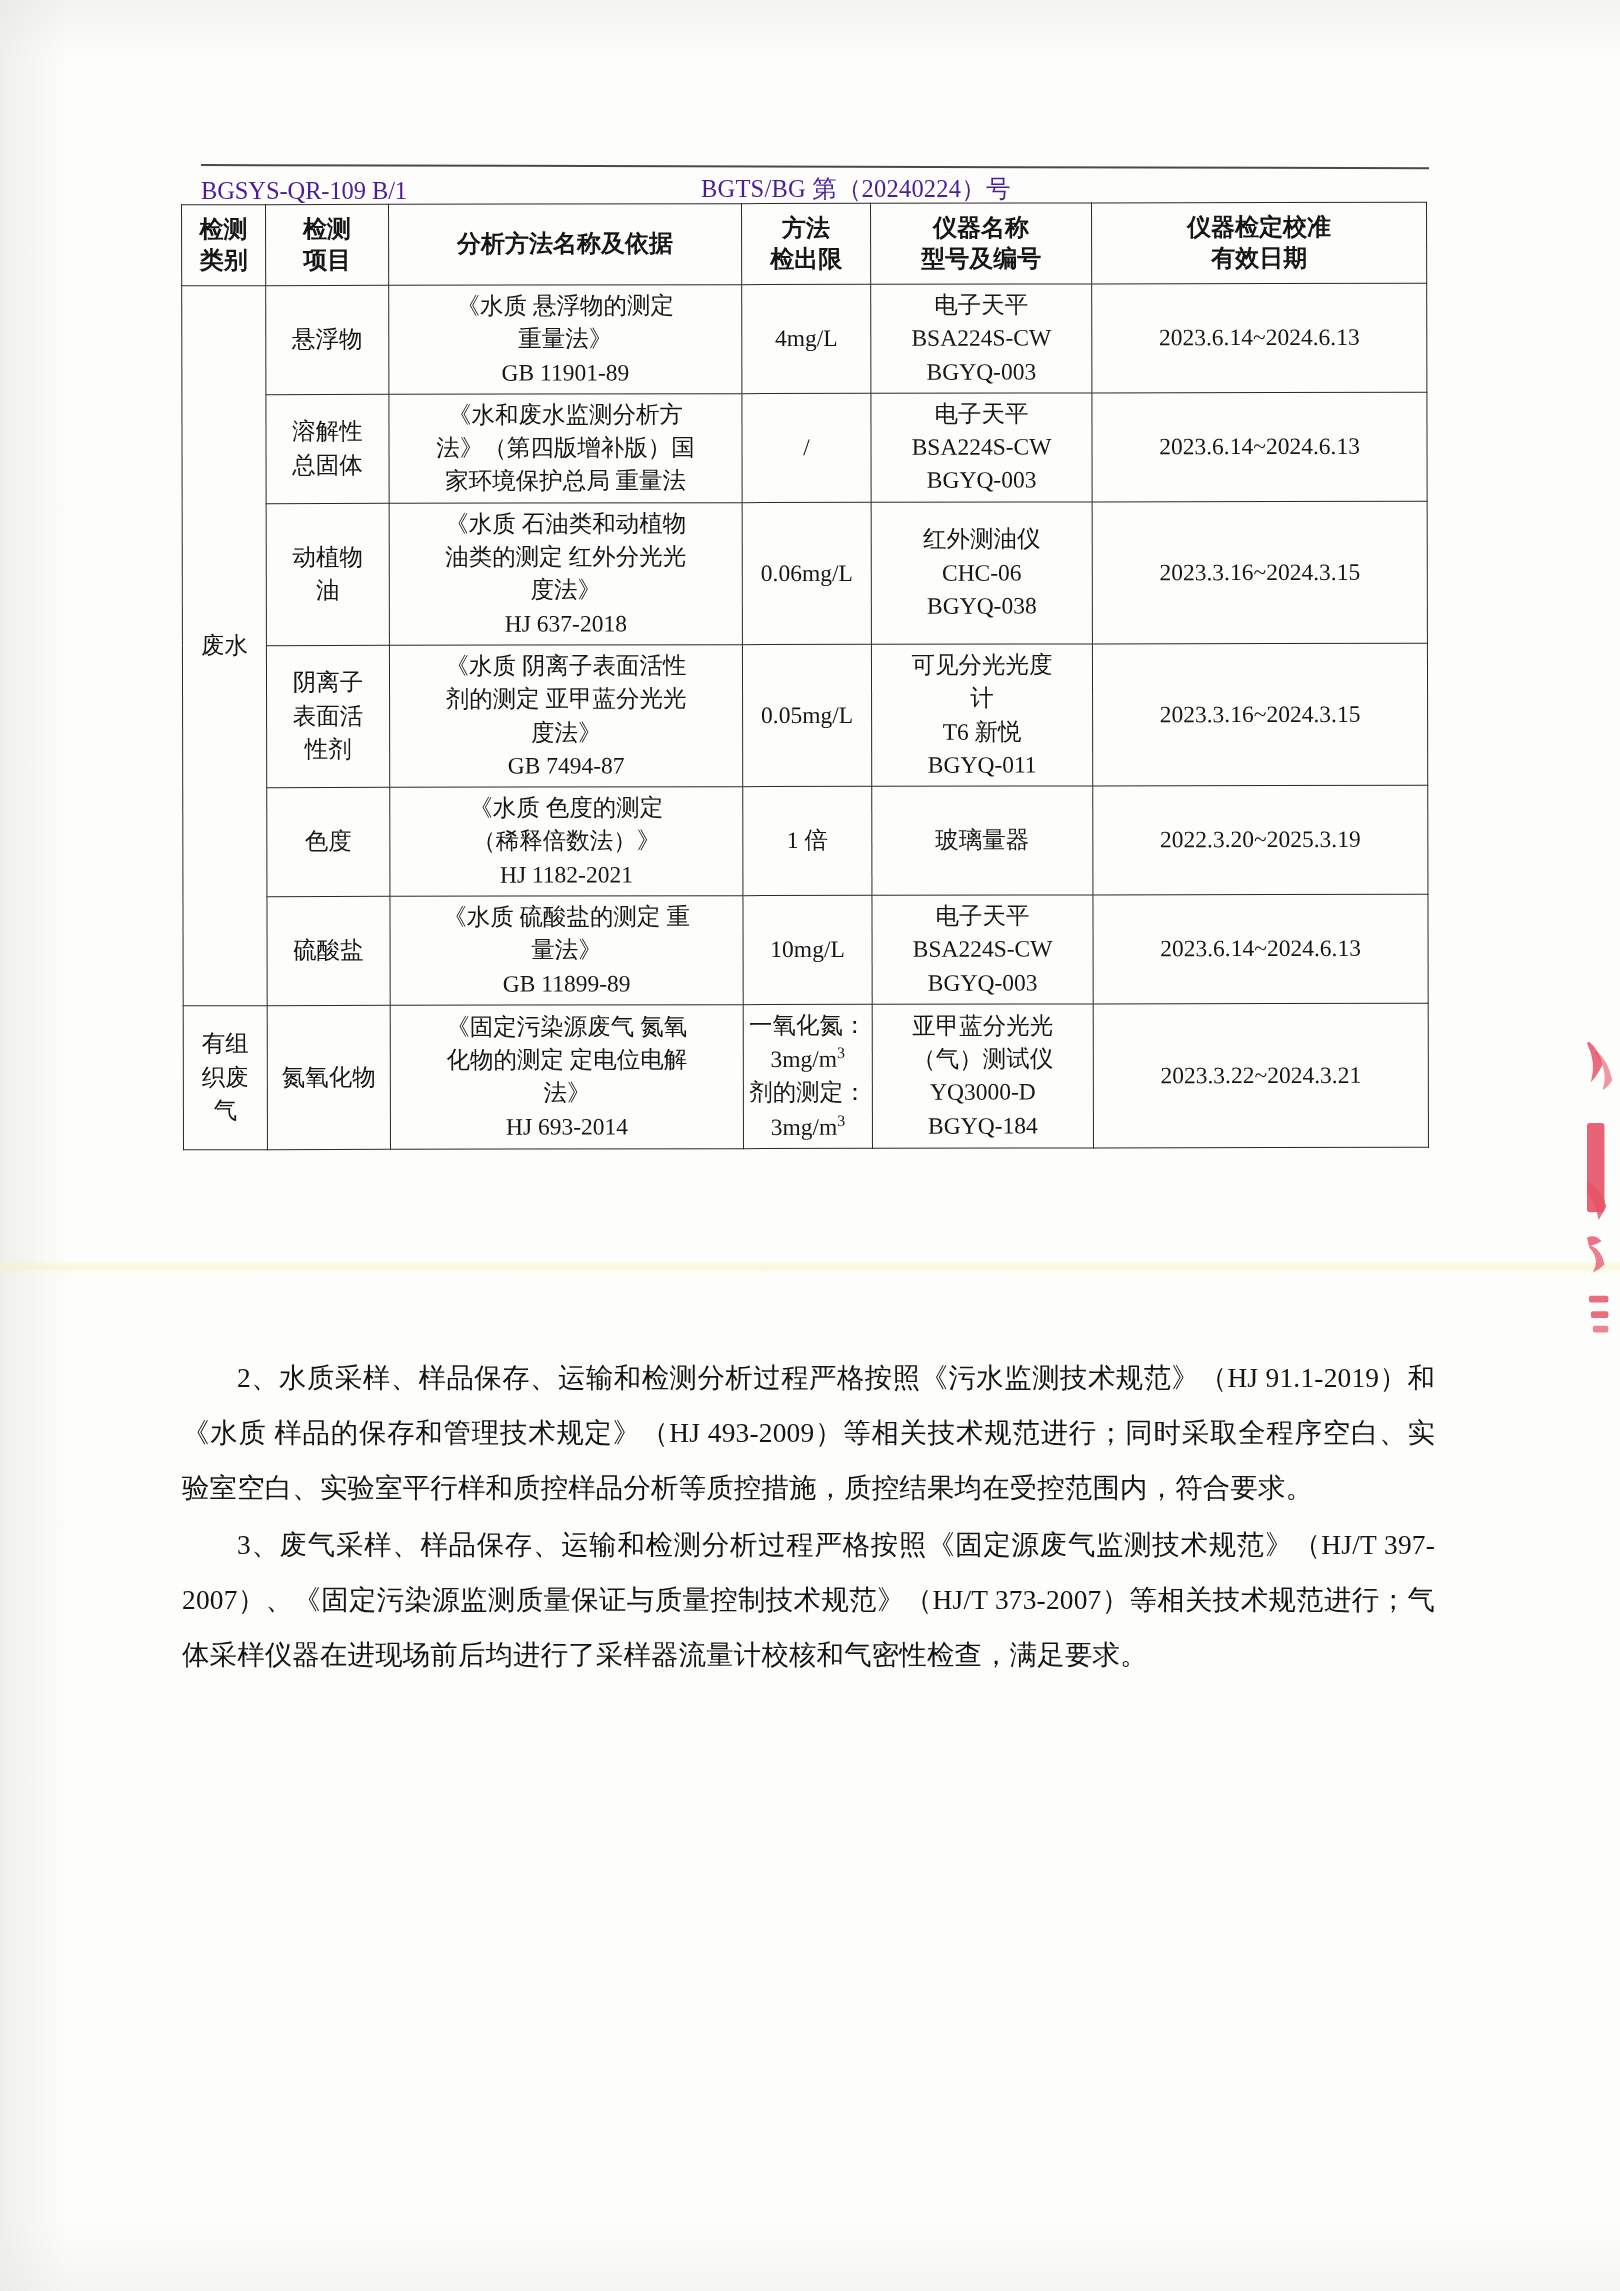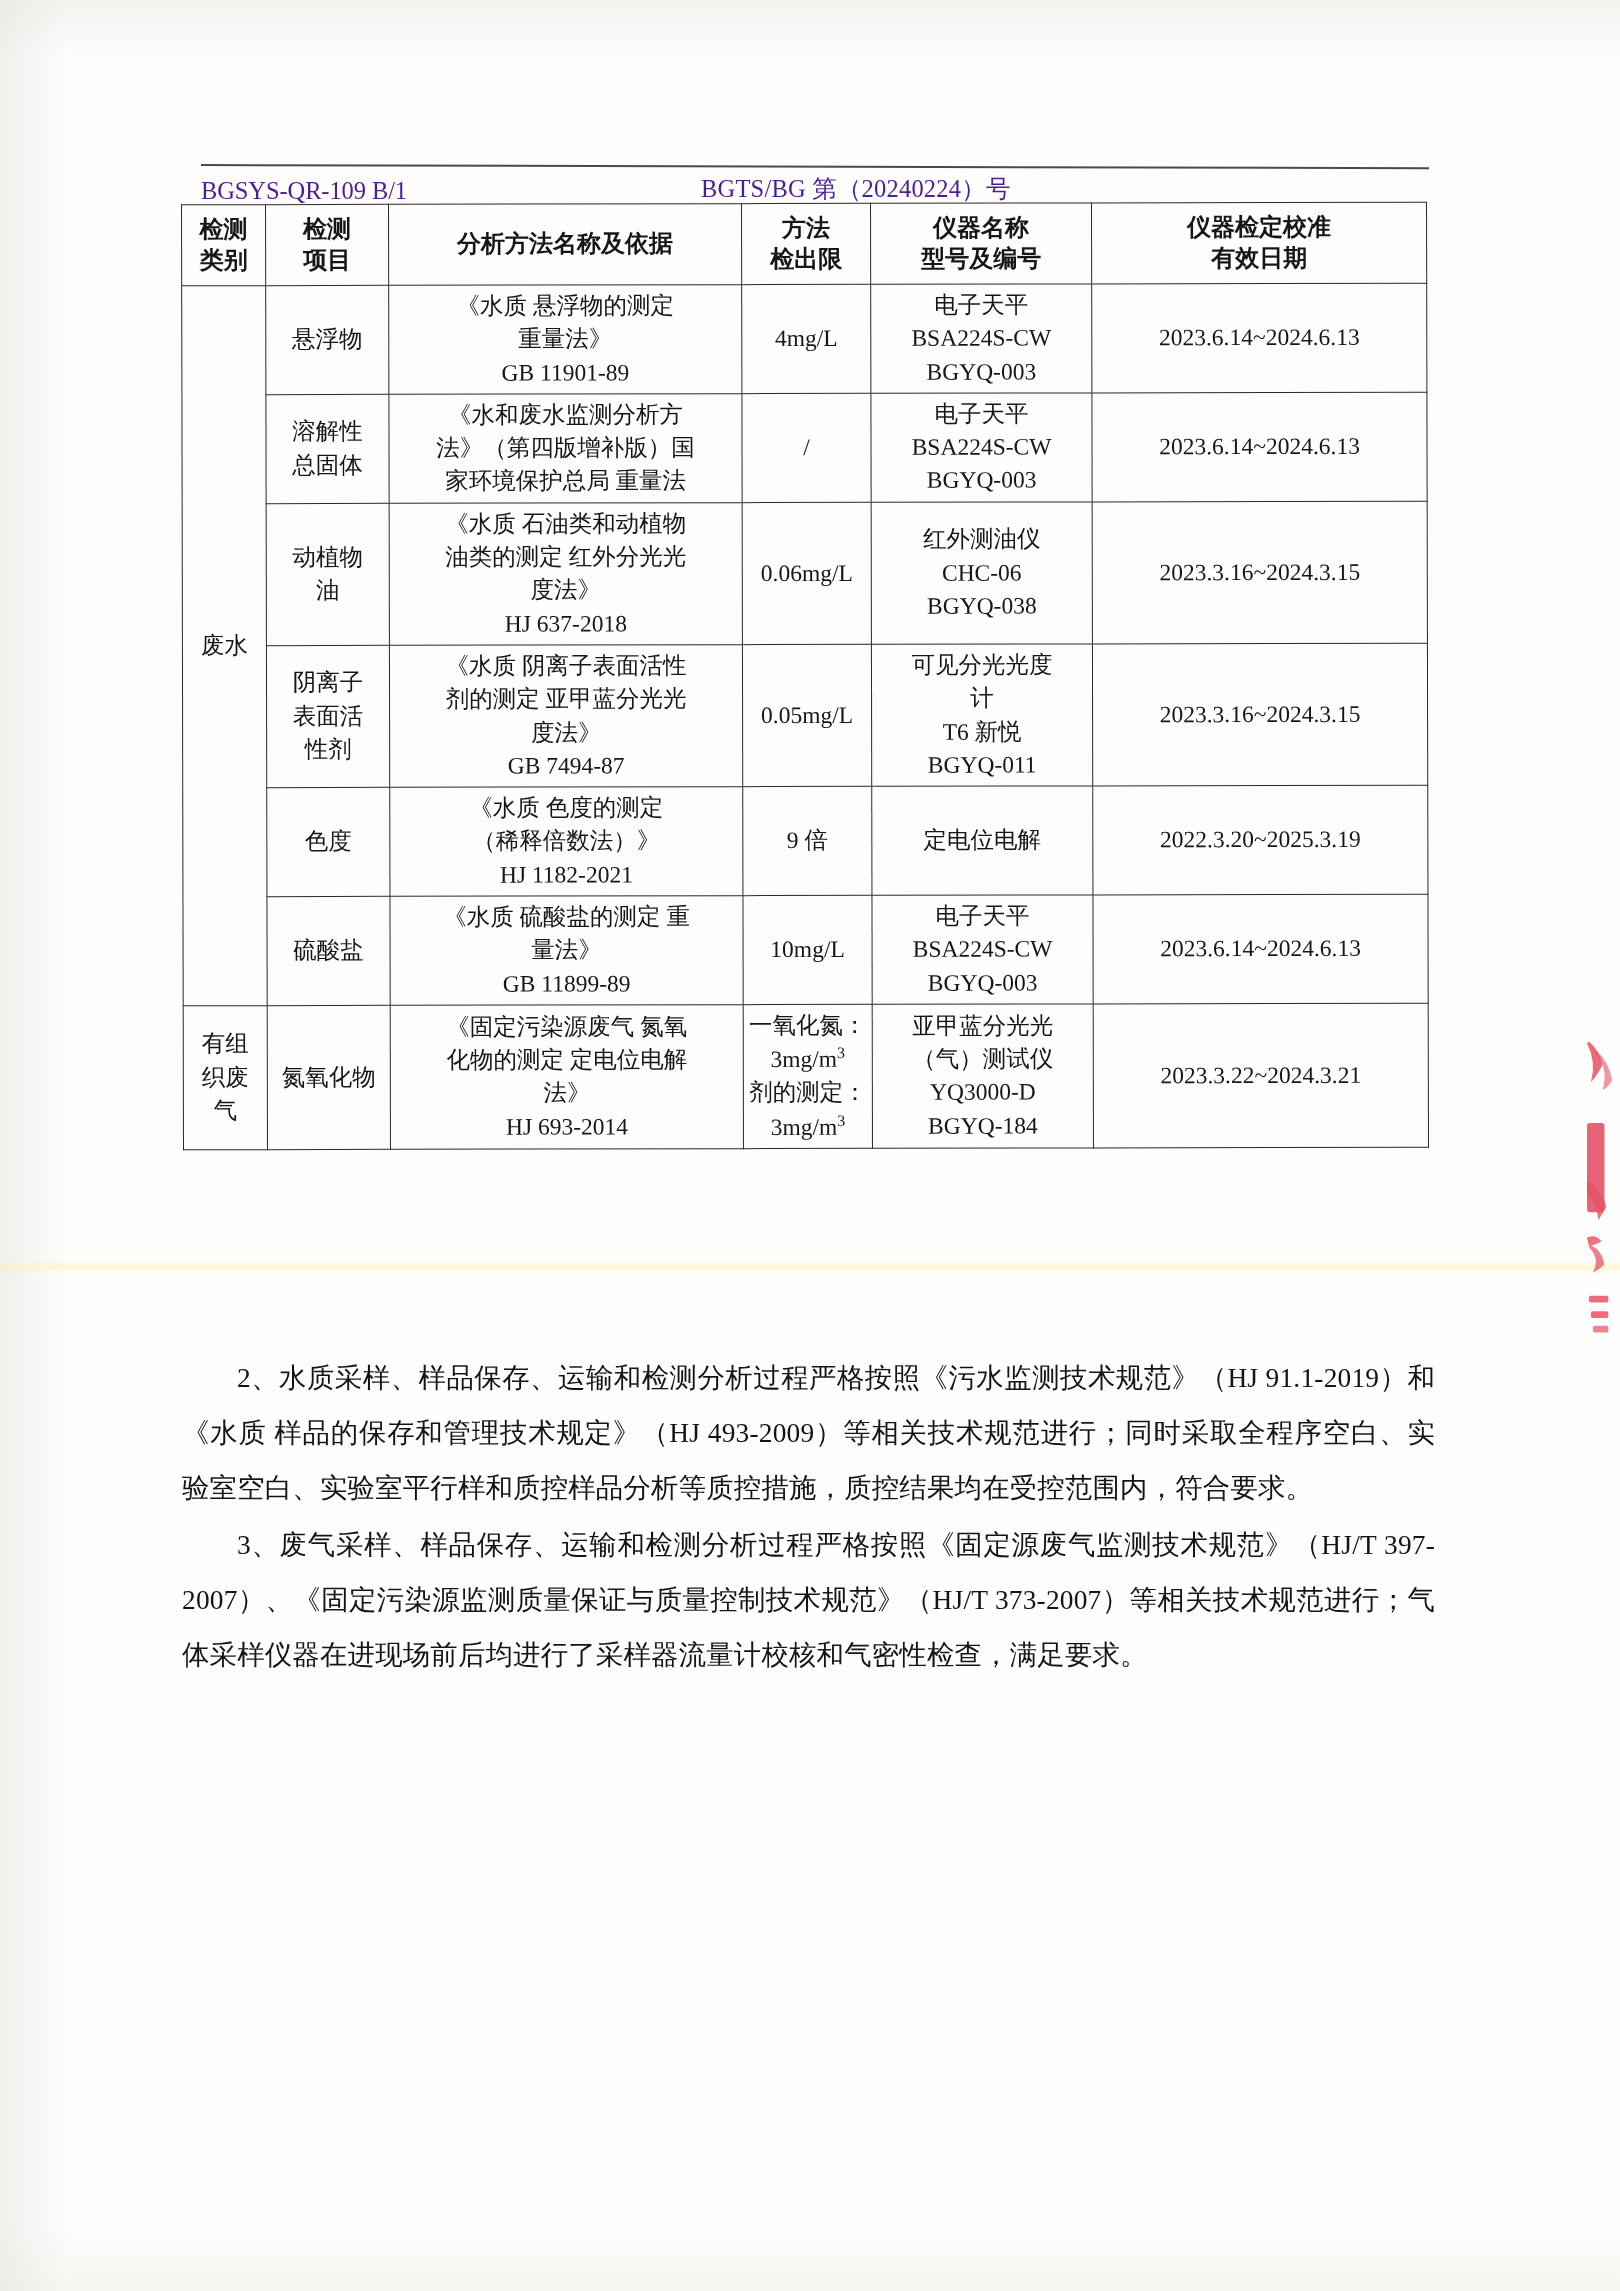--- a/index.html
+++ b/index.html
@@ -294,24 +294,24 @@
           <tr>
             <td>
               <span class="ln">色度</span>
             </td>
             <td>
               <span class="ln">《水质  色度的测定</span>
               <span class="ln">（稀释倍数法）》</span>
               <span class="ln">HJ 1182-2021</span>
             </td>
             <td>
-              <span class="ln">9 倍</span>
-            </td>
-            <td>
-              <span class="ln">定电位电解</span>
+              <span class="ln">1 倍</span>
+            </td>
+            <td>
+              <span class="ln">玻璃量器</span>
             </td>
             <td>2022.3.20~2025.3.19</td>
           </tr>
           <tr>
             <td>
               <span class="ln">硫酸盐</span>
             </td>
             <td>
               <span class="ln">《水质  硫酸盐的测定  重</span>
               <span class="ln">量法》</span>

